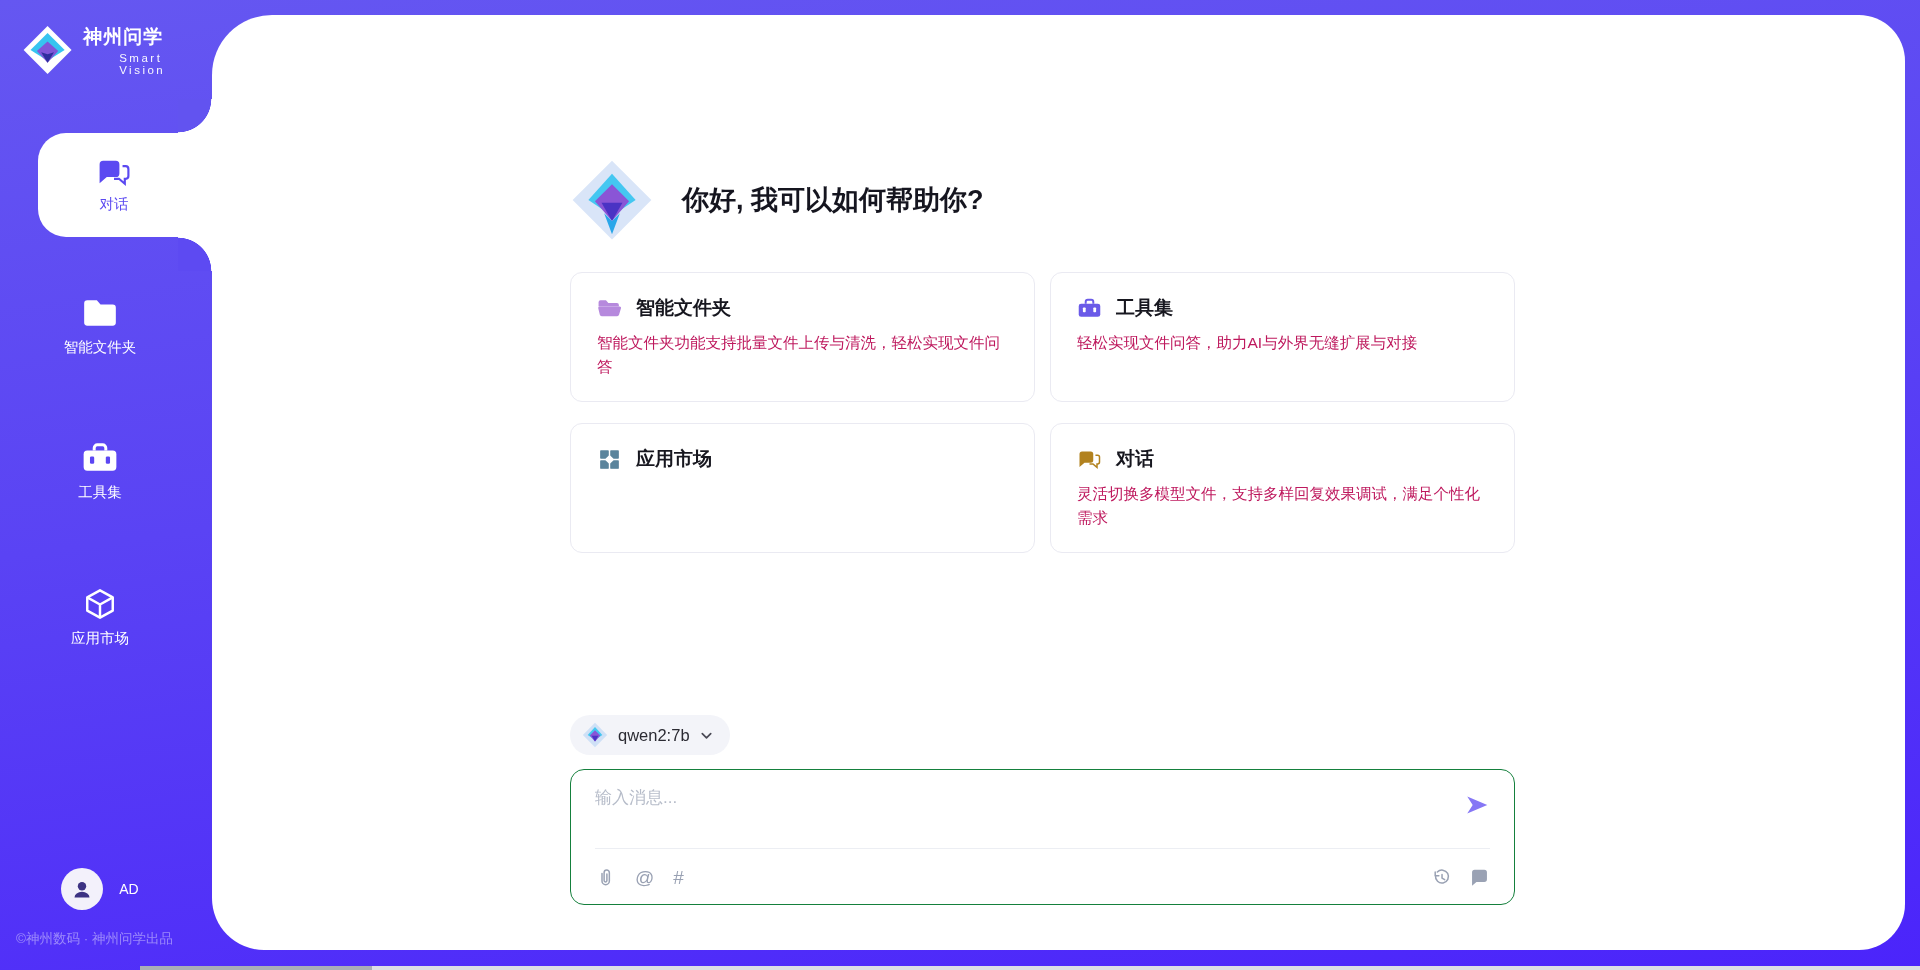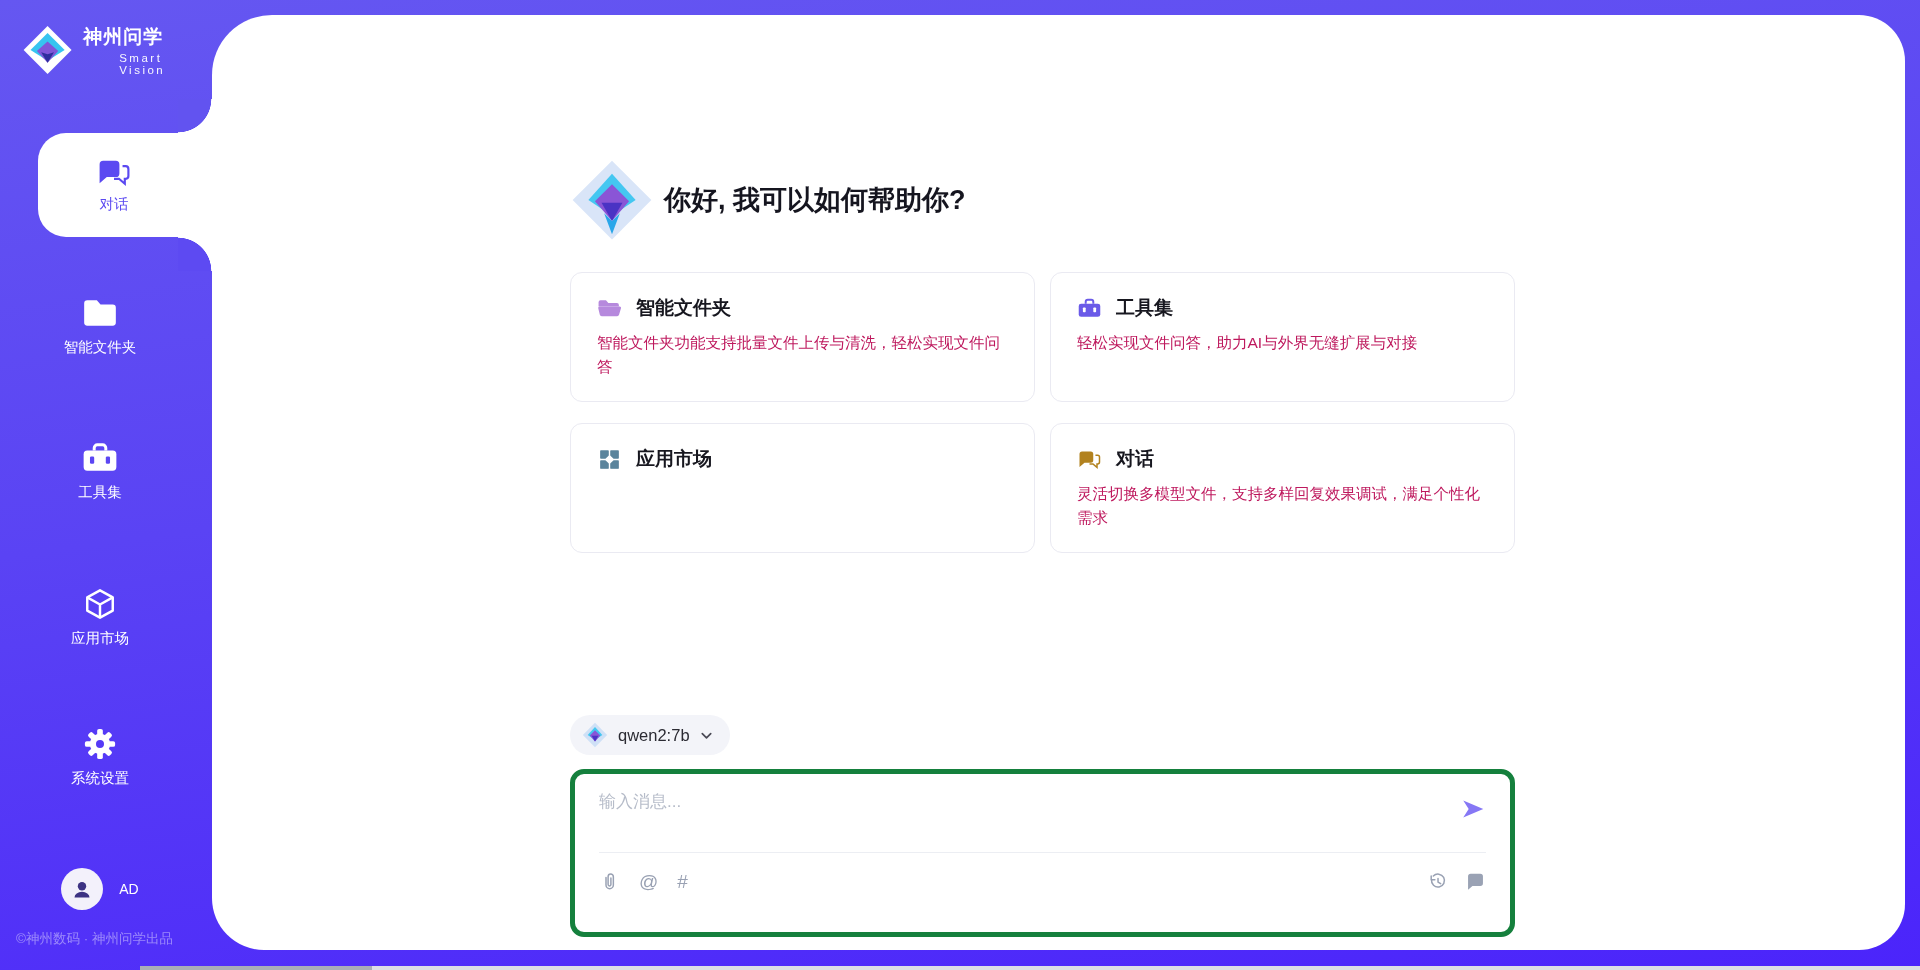--- a/index.html
+++ b/index.html
@@ -56,43 +56,43 @@
 
   
   .panel {
     position:absolute; left:212px; top:15px; right:15px; bottom:20px;
     background:#fff; border-radius:60px 46px 46px 52px; z-index:1; overflow:hidden;
   }
   .content { width:945px; margin-left:358px; padding-top:143px; }
 
   .greeting { display:flex; align-items:center; }
   .greeting svg { width:84px; height:84px; }
-  .greeting h1 { margin-left:10px; font-size:27px; font-weight:700; color:#15151f; }
+  .greeting h1 { margin-left:28px; font-size:27px; font-weight:700; color:#15151f; }
 
   .cards { margin-top:30px; display:grid; grid-template-columns:465px 465px; column-gap:15px; row-gap:21px; }
   .card {
     border:1px solid #eaeaf2; border-radius:12px; background:#fff;
     height:130px; padding:22px 26px; cursor:pointer;
   }
   .card-head { display:flex; align-items:center; }
   .card-head svg { width:25px; height:23px; flex:none; }
   .card-title { margin-left:14px; font-size:19px; font-weight:700; color:#17171f; }
   .card-desc { margin-top:10px; font-size:15.5px; line-height:1.55; color:#be185d; }
 
   .model-pill {
     margin-top:162px; display:inline-flex; align-items:center;
     height:40px; padding:0 16px 0 12px; border-radius:21px; background:#f3f4f9; cursor:pointer;
   }
   .model-pill svg.gem { width:26px; height:26px; }
   .model-name { margin-left:10px; font-size:16.5px; color:#2b2b33; }
   .model-pill svg.chev { width:15px; height:15px; margin-left:9px; }
 
   .composer {
-    margin-top:14px; width:945px; height:168px;
-    border:5px solid #15803d; border-radius:14px; background:#fff; position:relative;
+    margin-top:14px; width:945px; height:136px;
+    border:1px solid #15803d; border-radius:14px; background:#fff; position:relative;
   }
   .composer textarea {
     position:absolute; left:24px; top:16px; right:60px; height:52px;
     border:none; outline:none; resize:none; background:transparent;
     font-family:inherit; font-size:17px; color:#333;
   }
   .composer textarea::placeholder { color:#b6bcc9; }
   .send-btn { position:absolute; right:24px; top:22px; width:26px; height:26px; cursor:pointer; }
   .composer .divider { position:absolute; left:24px; right:24px; top:78px; height:1px; background:#eceef3; }
   .composer-bar { position:absolute; left:24px; right:24px; top:92px; height:30px;
@@ -155,36 +155,20 @@
   </div>
 
   <div class="nav-item ni-apps">
     <svg viewBox="0 0 36 36">
       <path d="M18 3.5 L31.5 11 v14 L18 32.5 L4.5 25 v-14 Z" fill="none" stroke="#ffffff" stroke-width="2.6" stroke-linejoin="round"></path>
       <path d="M4.5 11 L18 18.5 L31.5 11 M18 18.5 V32.5" fill="none" stroke="#ffffff" stroke-width="2.6" stroke-linejoin="round"></path>
     </svg>
     <div class="nav-label">应用市场</div>
   </div>
 
-  <div class="nav-item ni-settings">
-    <svg viewBox="0 0 36 36">
-      <g fill="#ffffff">
-        <rect x="15" y="2" width="6" height="8" rx="2"></rect>
-        <rect x="15" y="2" width="6" height="8" rx="2" transform="rotate(45 18 18)"></rect>
-        <rect x="15" y="2" width="6" height="8" rx="2" transform="rotate(90 18 18)"></rect>
-        <rect x="15" y="2" width="6" height="8" rx="2" transform="rotate(135 18 18)"></rect>
-        <rect x="15" y="2" width="6" height="8" rx="2" transform="rotate(180 18 18)"></rect>
-        <rect x="15" y="2" width="6" height="8" rx="2" transform="rotate(225 18 18)"></rect>
-        <rect x="15" y="2" width="6" height="8" rx="2" transform="rotate(270 18 18)"></rect>
-        <rect x="15" y="2" width="6" height="8" rx="2" transform="rotate(315 18 18)"></rect>
-      </g>
-      <circle cx="18" cy="18" r="7.5" fill="none" stroke="#ffffff" stroke-width="6.5"></circle>
-    </svg>
-    <div class="nav-label">系统设置</div>
-  </div>
 
   <div class="user-row">
     <div class="avatar">
       <svg viewBox="0 0 24 24">
         <circle cx="12" cy="9.2" r="4.2" fill="#3d3383"></circle>
         <path d="M4.5 20.5 a7.5 5.8 0 0 1 15 0 z" fill="#3d3383"></path>
       </svg>
     </div>
     <div class="user-name">AD</div>
   </div>

